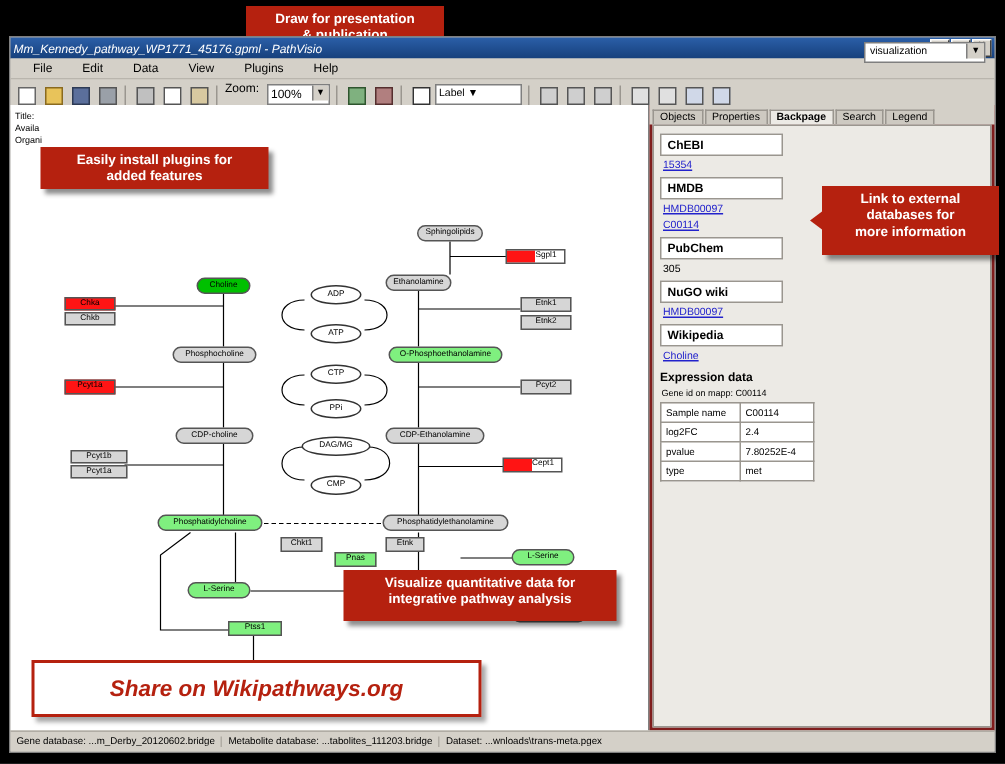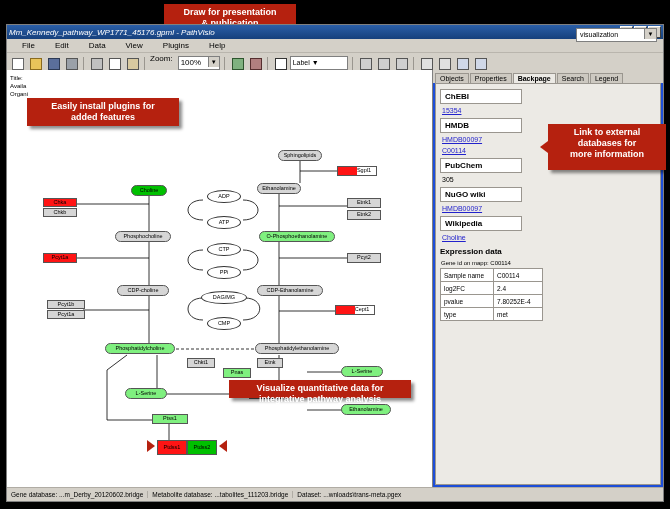--- a/index.html
+++ b/index.html
@@ -26,21 +26,21 @@
   .zoomlab{font-size:8px;margin:0 3px 10px 1px;}
   .zoombox{width:38px;height:12px;background:#fff;border:1px solid #7f7f7f;font-size:8px;line-height:12px;padding-left:2px;position:relative;}
   .zoombox .arw{position:absolute;right:0;top:0;width:10px;height:10px;background:#d4d0c8;border-left:1px solid #7f7f7f;font-size:6px;text-align:center;line-height:10px;}
   .lbl-select{width:54px;height:12px;background:#fff;border:1px solid #7f7f7f;font-size:7px;line-height:12px;padding-left:2px;position:relative;}
   .viz-select{position:absolute;right:6px;top:3px;width:76px;height:12px;background:#fff;border:1px solid #7f7f7f;font-size:7px;line-height:12px;padding-left:3px;}
   .viz-select .arw{position:absolute;right:0;top:0;width:11px;height:10px;background:#d4d0c8;border-left:1px solid #7f7f7f;font-size:6px;text-align:center;line-height:10px;}
 
   
   .content{position:absolute;left:0;top:45px;right:0;bottom:14px;display:flex;}
   .canvas{position:relative;width:425px;background:#fff;border-right:1px solid #808080;overflow:hidden;}
-  .sidepanel{flex:1;background:#1d4ed8;position:relative;}
+  .sidepanel{flex:1;background:#7f1d1d;position:relative;}
 
   
   .metatext{position:absolute;left:3px;top:4px;font-size:6px;color:#000;line-height:8px;}
 
   
   .tabs{display:flex;height:13px;align-items:flex-end;padding-left:2px;background:#d4d0c8;}
   .tab{font-size:7px;padding:1px 4px;background:#cdc9c1;border:1px solid #9a968f;border-bottom:none;margin-right:1px;color:#000;}
   .tab.active{background:#eceae5;font-weight:bold;}
   .sidebody{position:absolute;left:2px;top:13px;right:2px;bottom:2px;background:#eceae5;border:1px solid #9a968f;overflow:hidden;padding:3px 4px;}
   .dbbox{background:#fff;border:1px solid #9a968f;font-size:8px;font-weight:bold;padding:2px 4px;width:72px;margin-top:2px;}
@@ -336,25 +336,28 @@
           </div>
 
         <div class="arrowR" style="left:140px;top:370px;"></div>
         <div class="arrowL" style="left:212px;top:370px;"></div>
 
         <div class="anno sh" style="left:20px;top:28px;width:152px;height:28px;">
           <span>Easily install plugins for</span><br>
           <span>added features</span>
         </div>
 
-        <div class="anno sh" style="left:222px;top:310px;width:182px;height:18px;">
+        <div class="anno sh" style="left:222px;top:310px;width:182px;height:34px;">
           <span>Visualize quantitative data  for</span><br>
           <span>integrative pathway analysis</span>
         </div>
 
+        <div class="share" style="left:14px;top:370px;width:296px;height:34px;">
+          <span>Share on Wikipathways.org</span>
+        </div>
       </div>
 
       <div class="sidepanel">
         <div class="tabs">
           <span class="tab">Objects</span>
           <span class="tab">Properties</span>
           <span class="tab active">Backpage</span>
           <span class="tab">Search</span>
           <span class="tab">Legend</span>
         </div>

